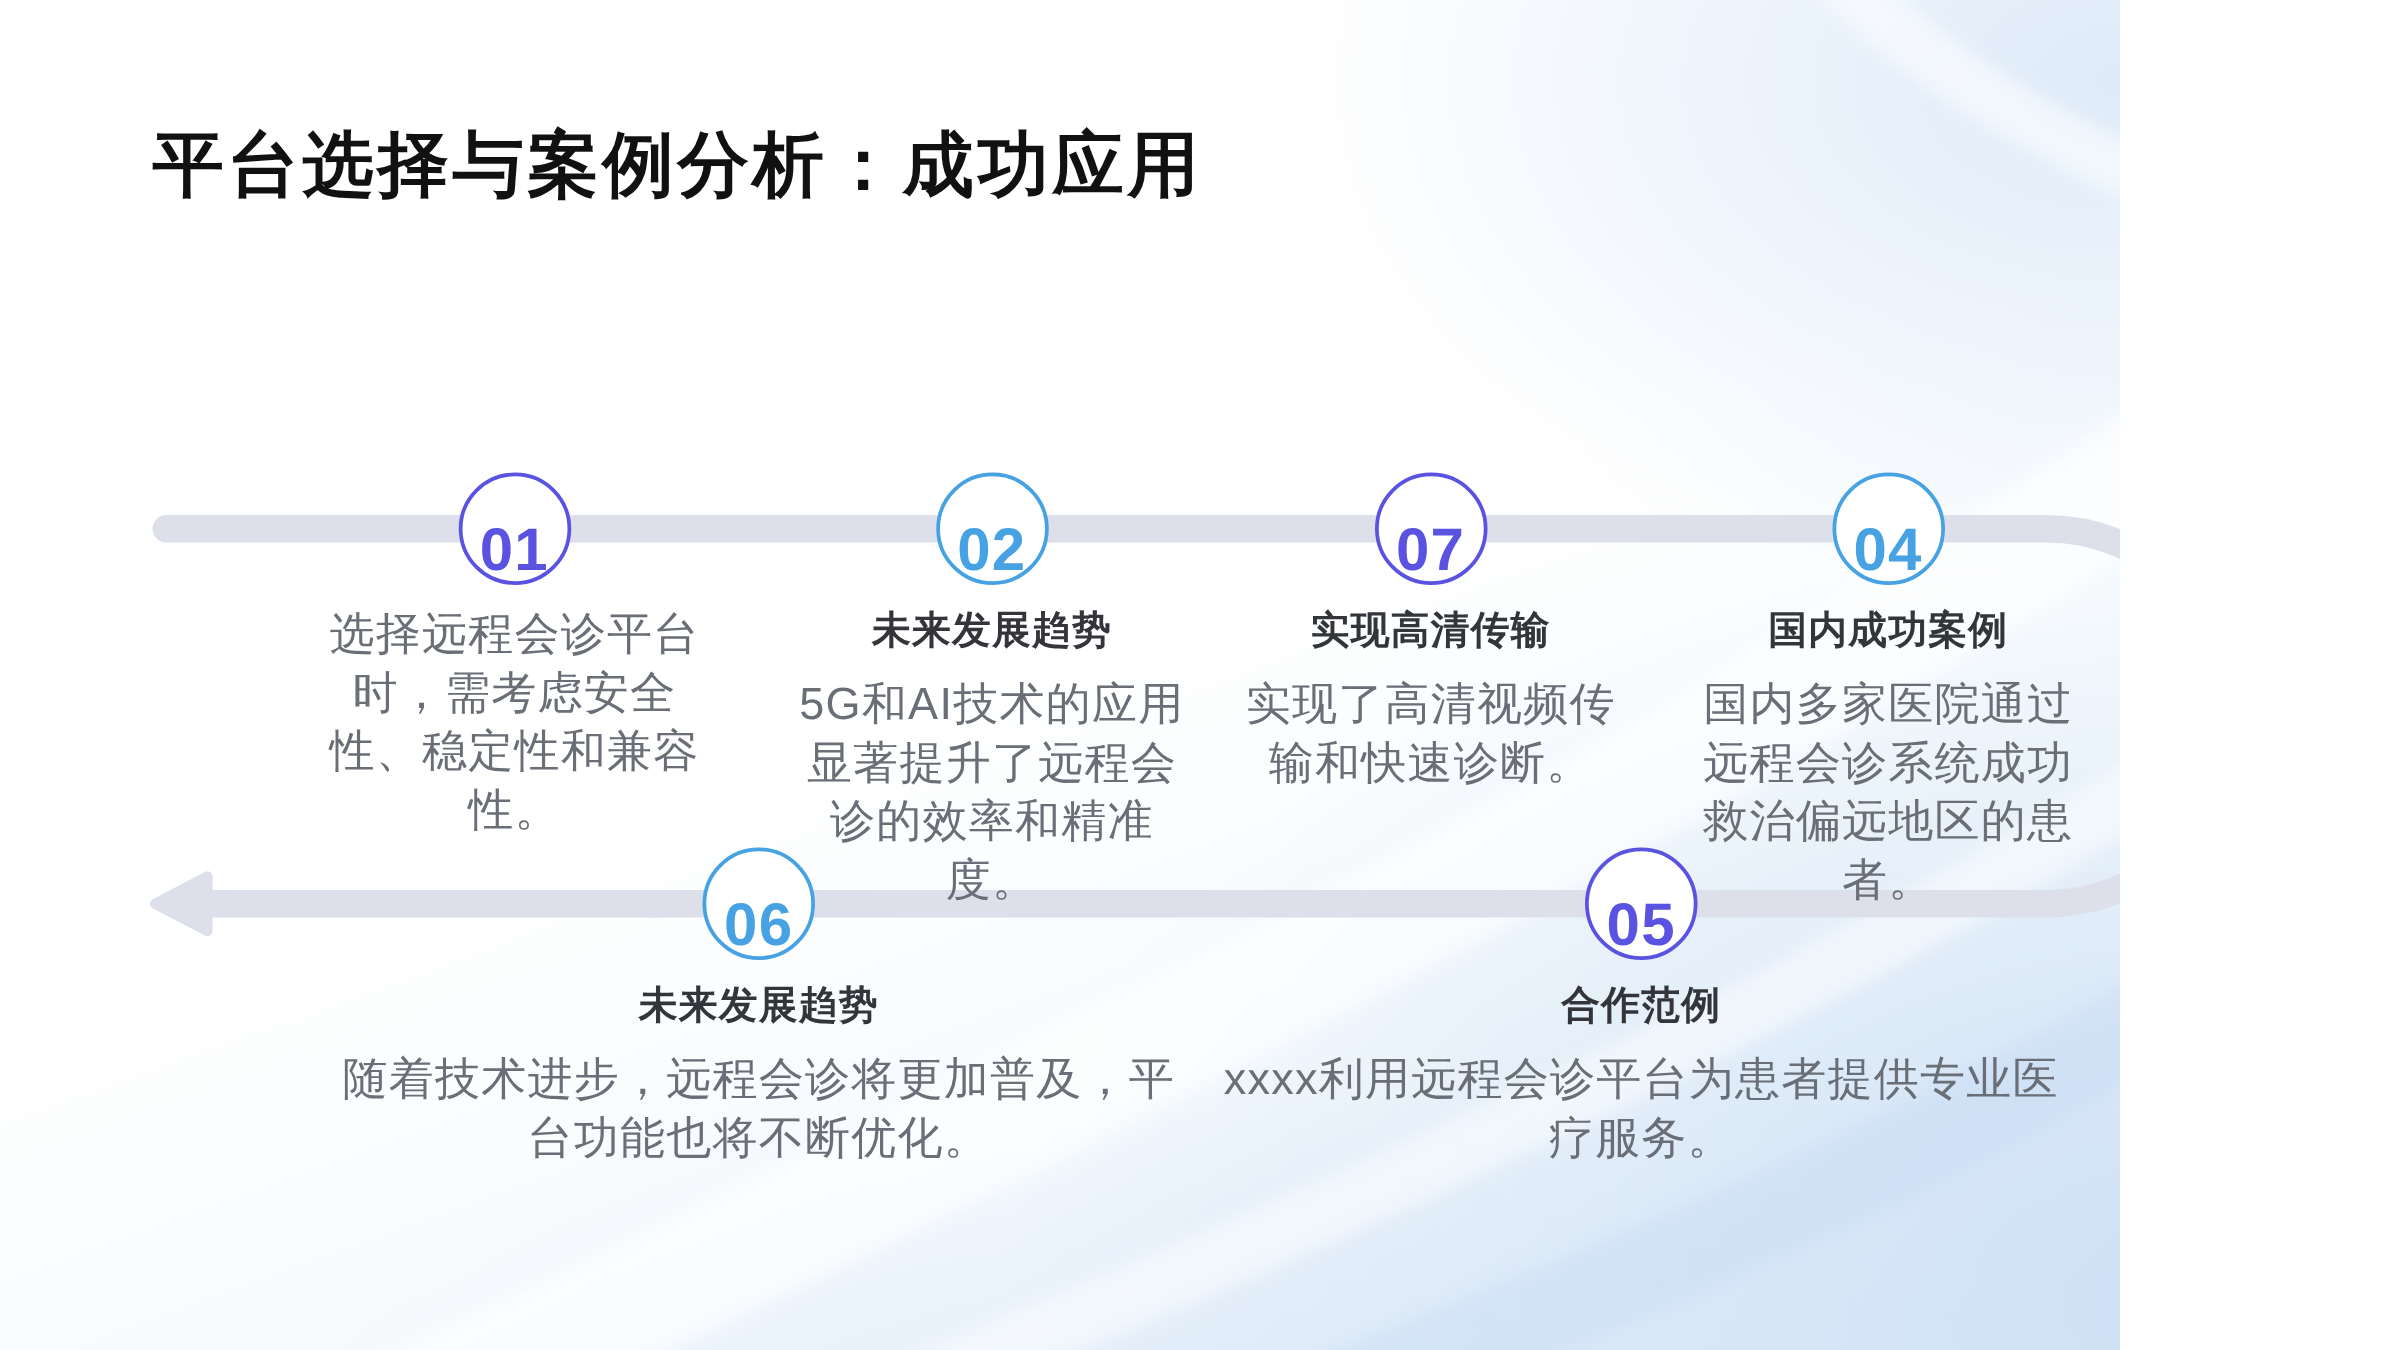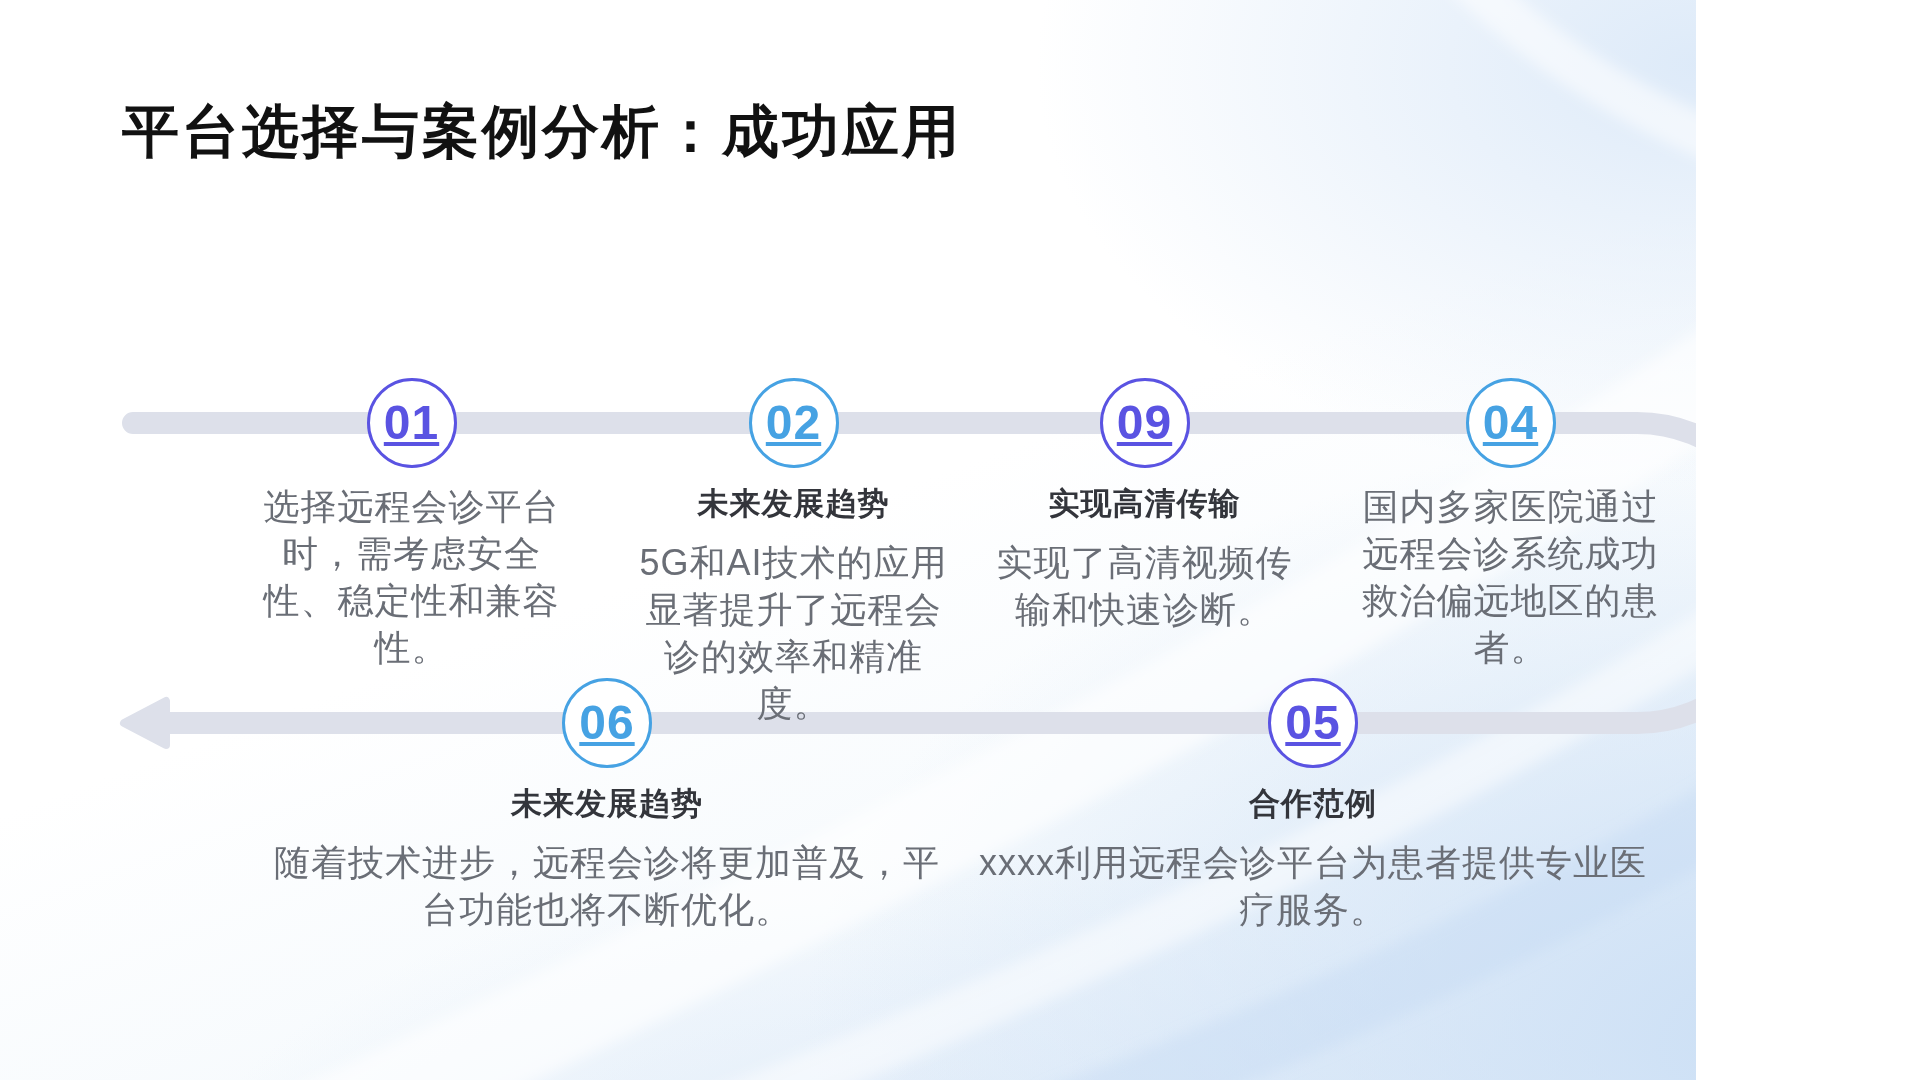--- a/index.html
+++ b/index.html
@@ -26,21 +26,21 @@
   .track-svg .track-arrow{fill:var(--track,#dde0ea);stroke:var(--track,#dde0ea);}
   .step{position:absolute;text-align:center;}
   .step.top{top:378px;width:315px;}
   .step.bottom{top:678px;width:690px;}
   .accent-purple{color:var(--accentPurple,#5a53e2);}
   .accent-blue{color:var(--accentBlue,#46a2e3);}
   .badge{
     width:84px;height:84px;margin:0 auto;
     border:3px solid currentColor;border-radius:50%;
     background:#ffffff;
-    display:flex;align-items:center;justify-content:center;text-decoration:underline;
+    display:flex;align-items:flex-end;justify-content:center;
   }
   .badge span{
     font-size:48px;font-weight:bold;line-height:1;
     letter-spacing:1px;
   }
   .step-title{
     margin-top:16px;
     font-size:31px;font-weight:bold;line-height:40px;letter-spacing:1px;
     color:var(--headingColor,#33353b);
   }
@@ -93,30 +93,31 @@
   <div class="step top pos-step2 accent-blue">
     <div class="badge">
       <span>02</span>
     </div>
     <div class="step-title">未来发展趋势</div>
     <div class="step-desc">5G和AI技术的应用显著提升了远程会诊的效率和精准度。</div>
   </div>
 
   <div class="step top pos-step3 accent-purple">
     <div class="badge">
-      <span>09</span>
+      <span>07</span>
     </div>
     <div class="step-title">实现高清传输</div>
     <div class="step-desc">实现了高清视频传输和快速诊断。</div>
   </div>
 
   <div class="step top pos-step4 accent-blue">
     <div class="badge">
       <span>04</span>
     </div>
+    <div class="step-title">国内成功案例</div>
     <div class="step-desc">国内多家医院通过远程会诊系统成功救治偏远地区的患者。</div>
   </div>
 
   <div class="step bottom pos-step5 accent-purple">
     <div class="badge">
       <span>05</span>
     </div>
     <div class="step-title">合作范例</div>
     <div class="step-desc">xxxx利用远程会诊平台为患者提供专业医疗服务。</div>
   </div>

